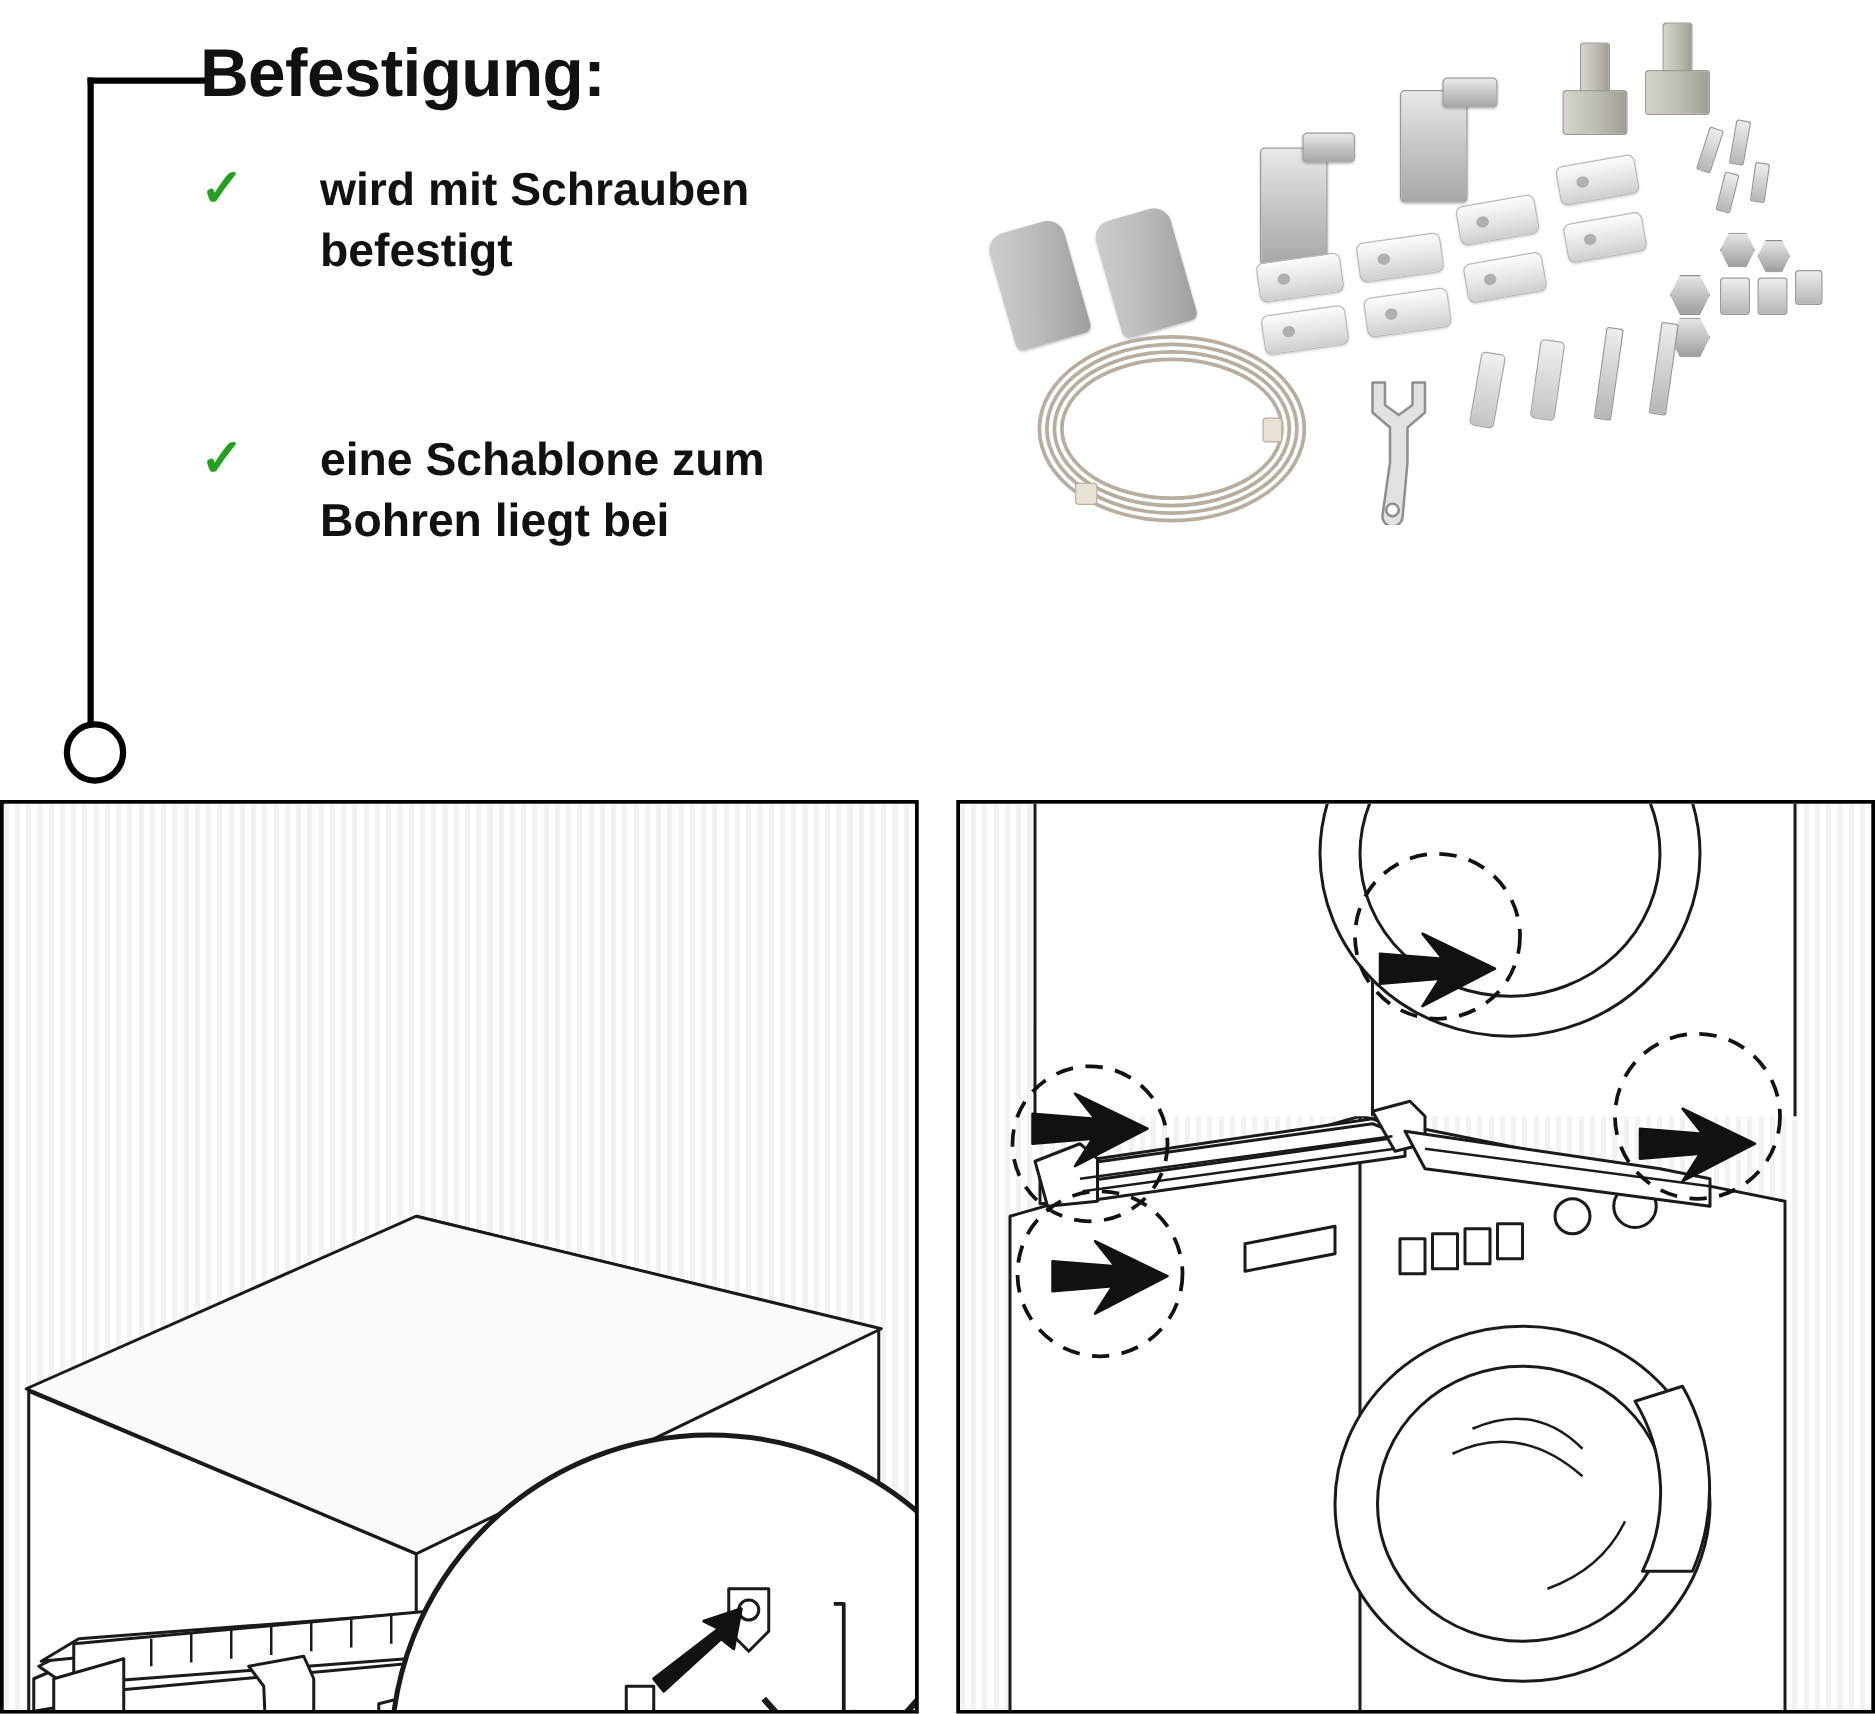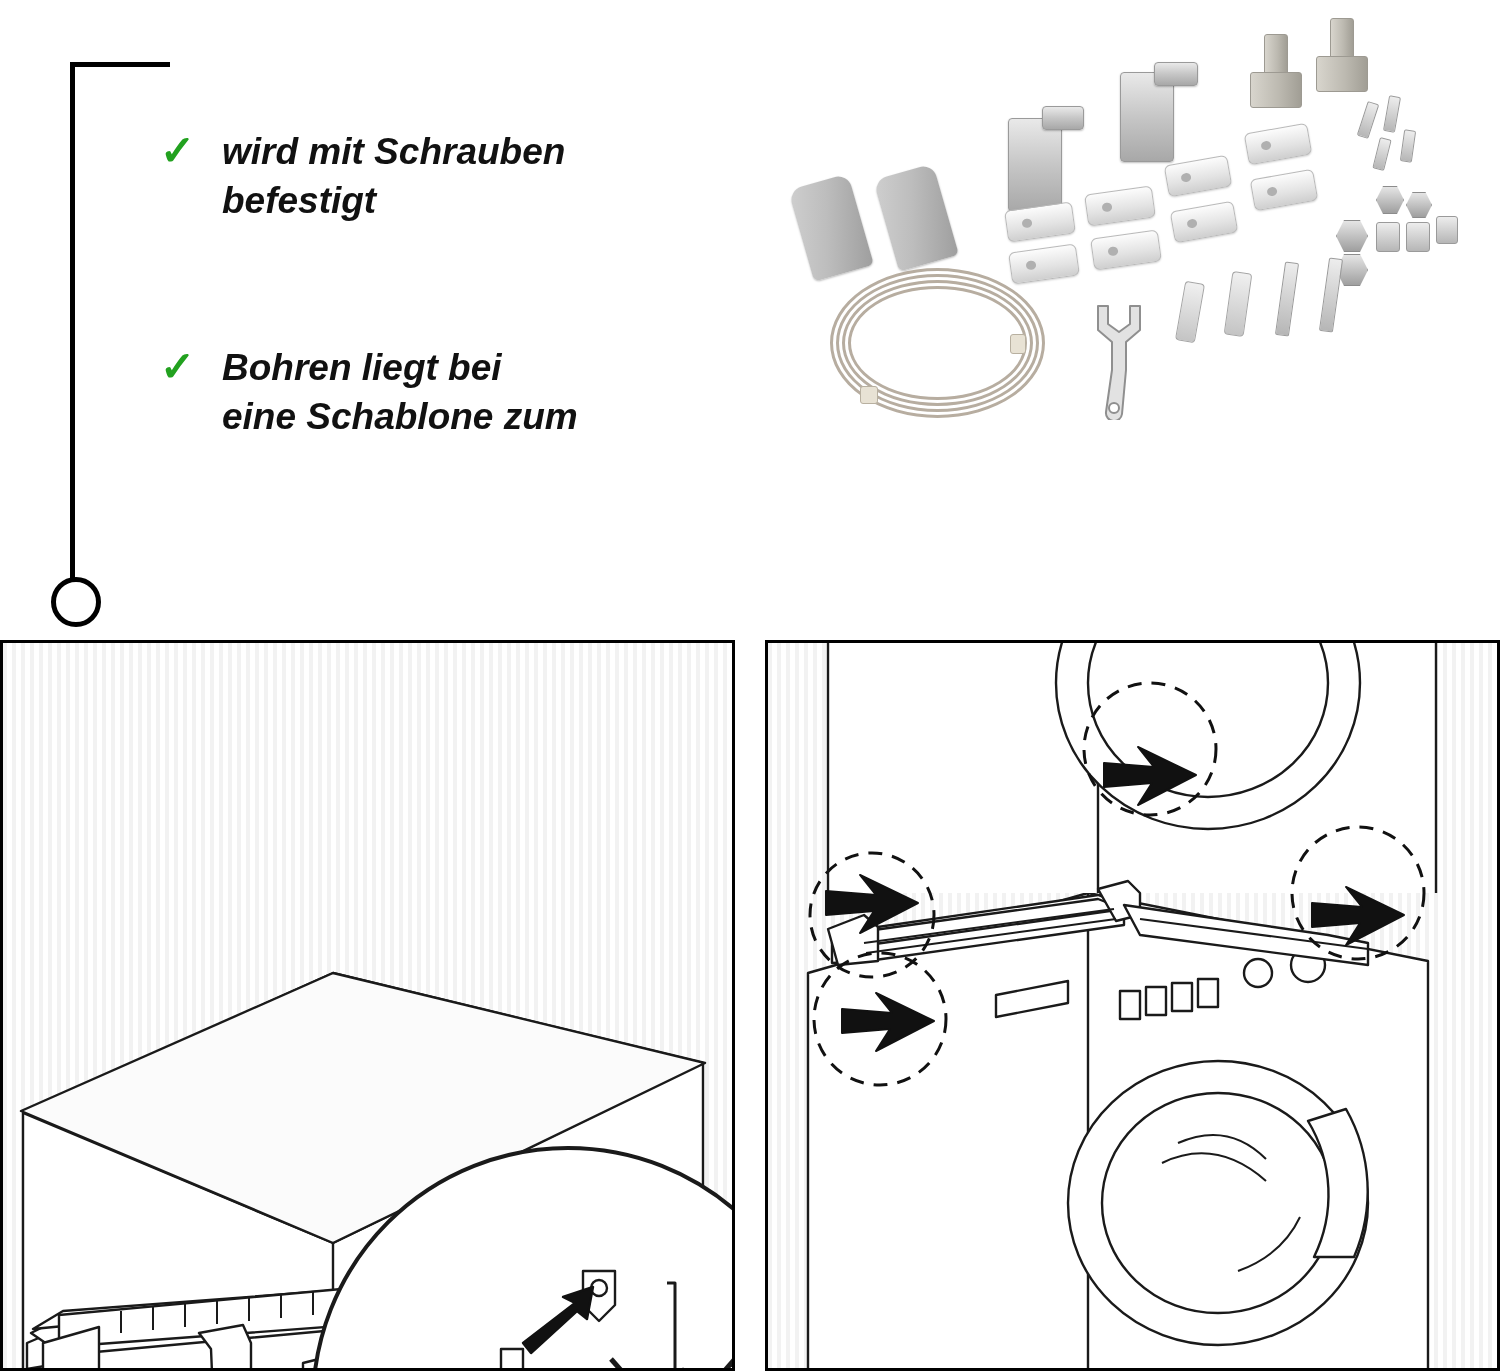--- a/index.html
+++ b/index.html
@@ -12,21 +12,21 @@
   
   #callout{position:absolute;left:60px;top:52px;width:110px;height:545px;}
   #callout .hline{position:absolute;left:10px;top:10px;width:100px;height:5px;background:#000;}
   #callout .vline{position:absolute;left:10px;top:10px;width:5px;height:525px;background:#000;}
   #callout .dot{position:absolute;left:-9px;top:525px;width:40px;height:40px;border:5px solid #000;border-radius:50%;background:#fff;}
 
   #heading{position:absolute;left:160px;top:28px;font-size:54px;font-weight:bold;letter-spacing:-0.5px;}
 
   .bullet{position:absolute;left:160px;width:640px;}
   .bullet .check{position:absolute;left:0;top:2px;width:40px;font-size:42px;color:#22a11f;font-weight:bold;line-height:1;}
-  .bullet .txt{margin-left:62px;font-size:37px;line-height:1.32;font-style:italic;}
+  .bullet .txt{margin-left:96px;font-size:37px;line-height:1.32;}
   .bullet .b{font-weight:bold;}
   .bullet .n{font-weight:normal;}
 
   #bullet-1{top:128px;}
   #bullet-2{top:344px;}
 
   
   #hardware{position:absolute;left:780px;top:10px;width:700px;height:470px;}
   .part{position:absolute;}
 
@@ -78,34 +78,35 @@
 <body>
 
 <div id="top-section">
 
   <div id="callout">
     <div class="hline"></div>
     <div class="vline"></div>
     <div class="dot"></div>
   </div>
 
+  <div id="heading">Befestigung:</div>
 
   <div class="bullet" id="bullet-1">
     <span class="check">✓</span>
     <div class="txt">
       <div class="b">wird mit Schrauben</div>
       <div class="b">befestigt</div>
     </div>
   </div>
 
   <div class="bullet" id="bullet-2">
     <span class="check">✓</span>
     <div class="txt">
+      <div class="b">eine Schablone zum</div>
       <div class="b">Bohren liegt bei</div>
-      <div class="b">eine Schablone zum</div>
     </div>
   </div>
 
   <div id="hardware">
 
     <div class="part cap" style="left:20px;top:170px;width:62px;height:95px;transform:rotate(-16deg);"></div>
     <div class="part cap" style="left:105px;top:160px;width:62px;height:95px;transform:rotate(-16deg);"></div>
 
     <div class="part bracket" style="left:228px;top:108px;width:52px;height:92px;"></div>
     <div class="part bracket" style="left:262px;top:96px;width:40px;height:22px;"></div>

